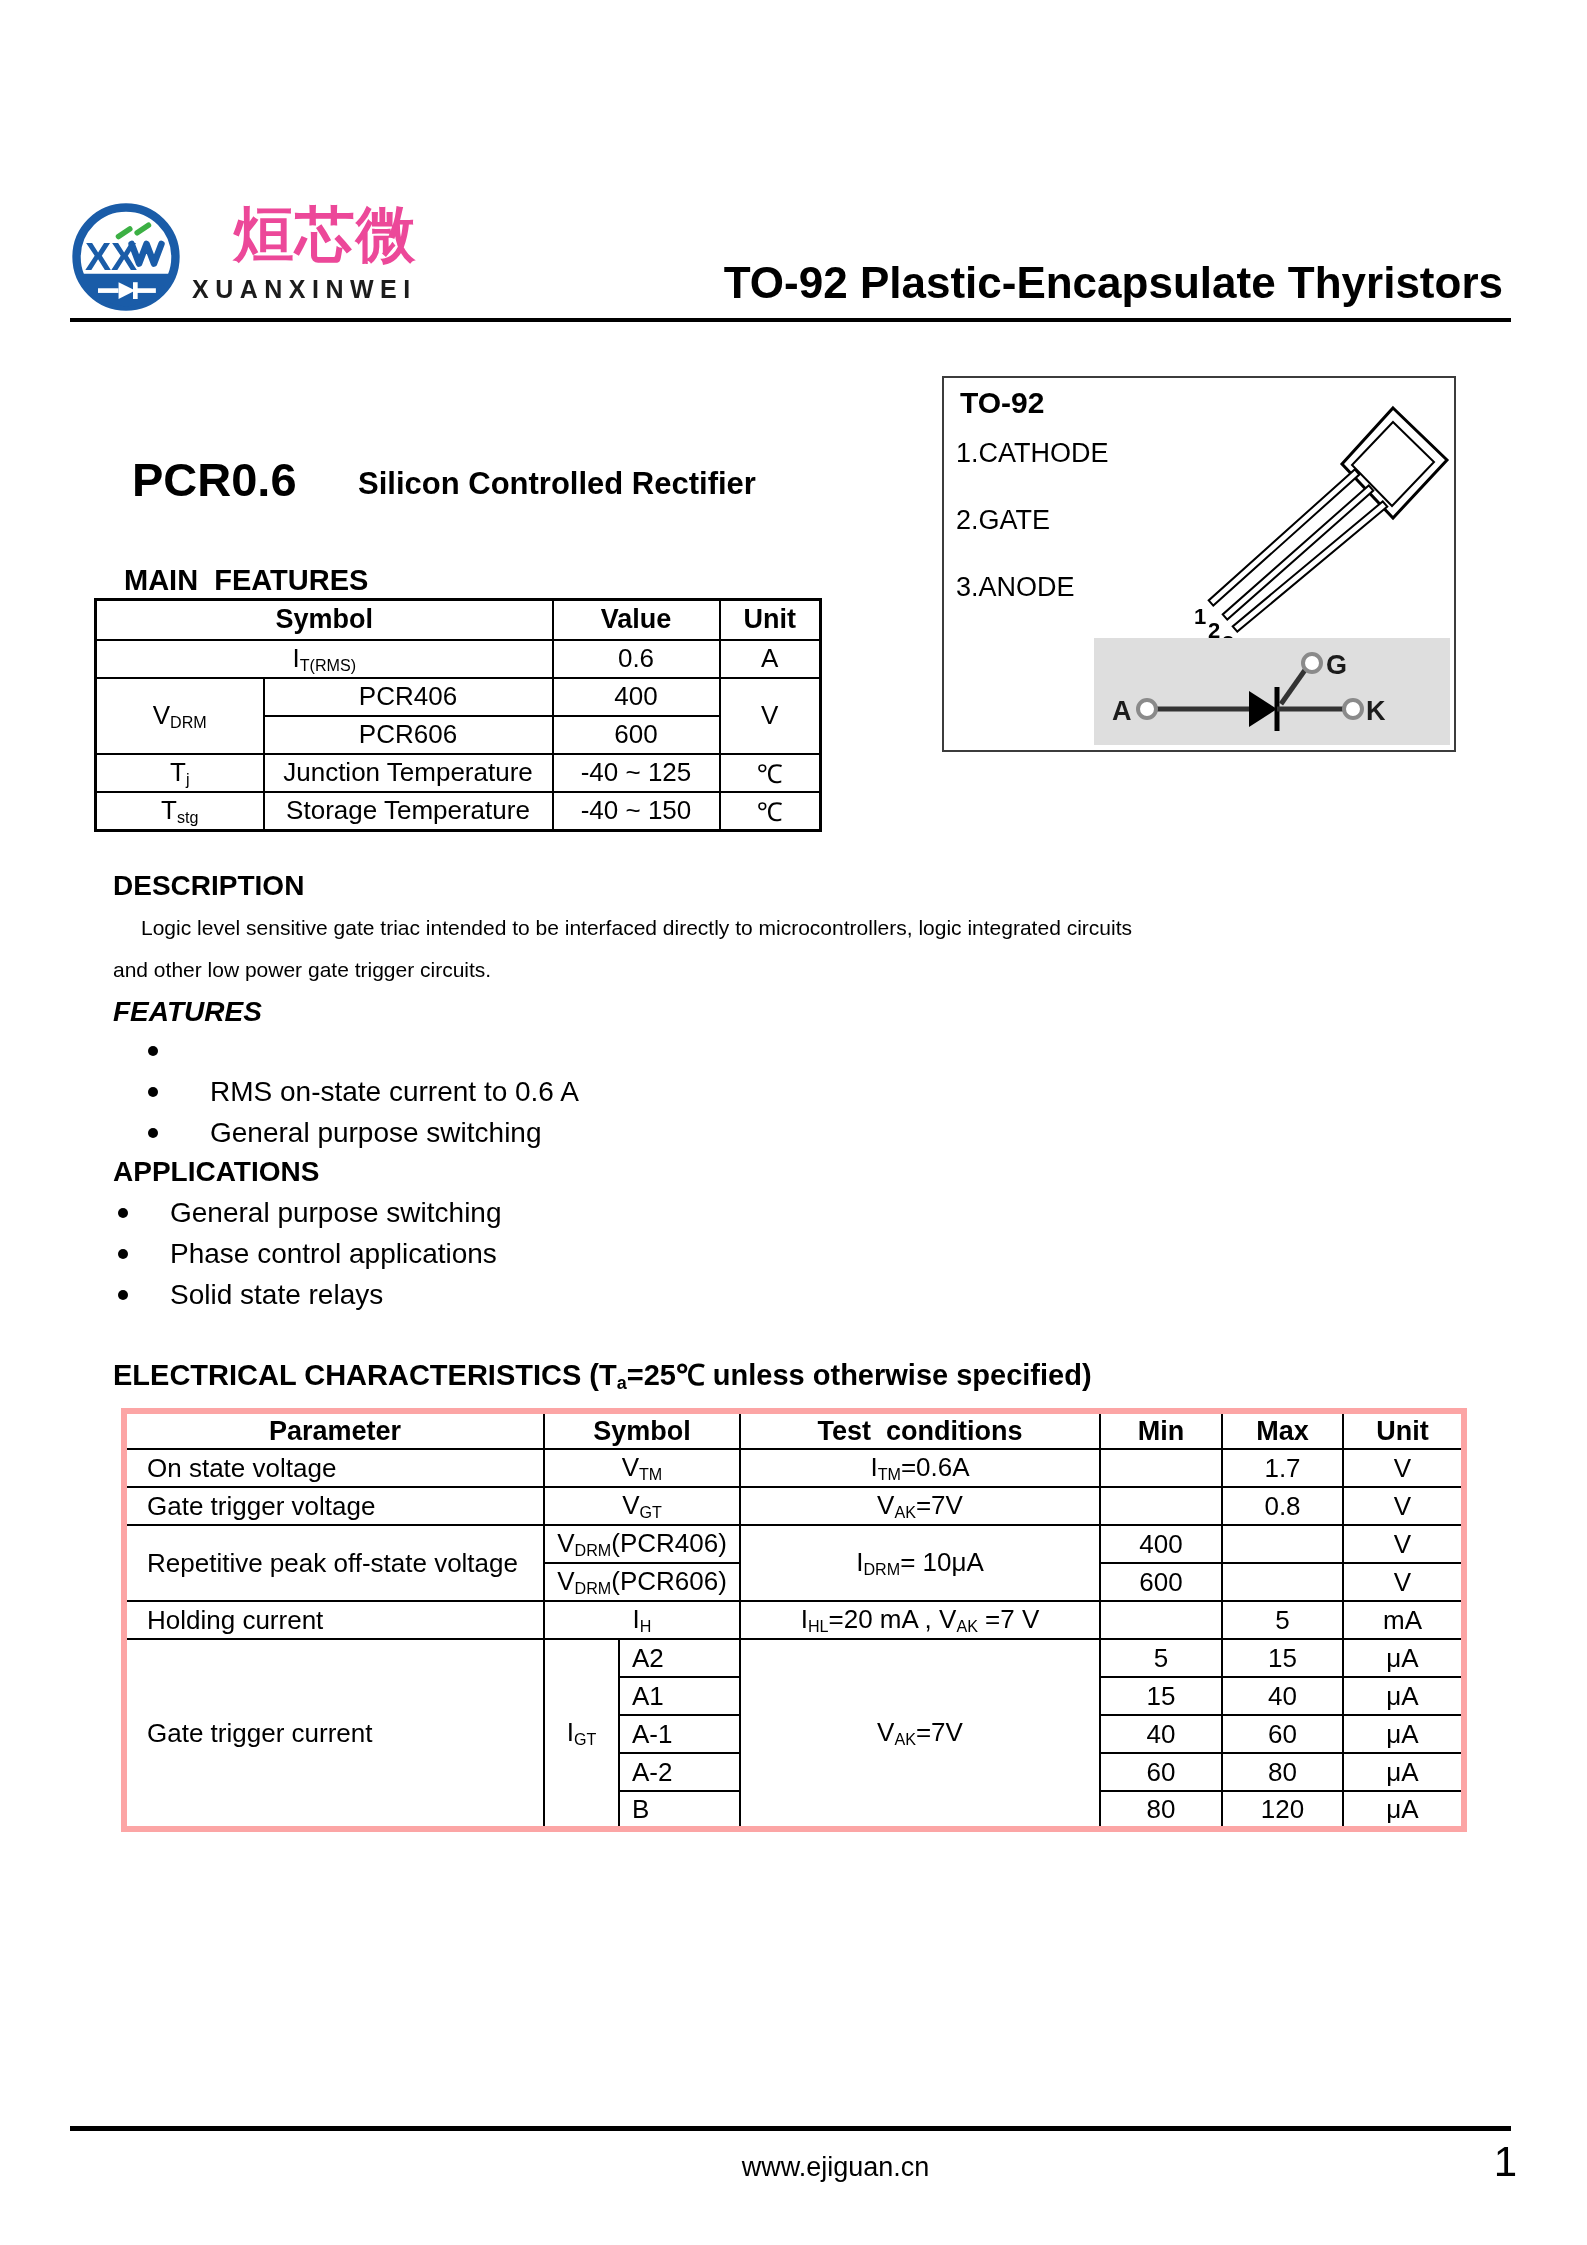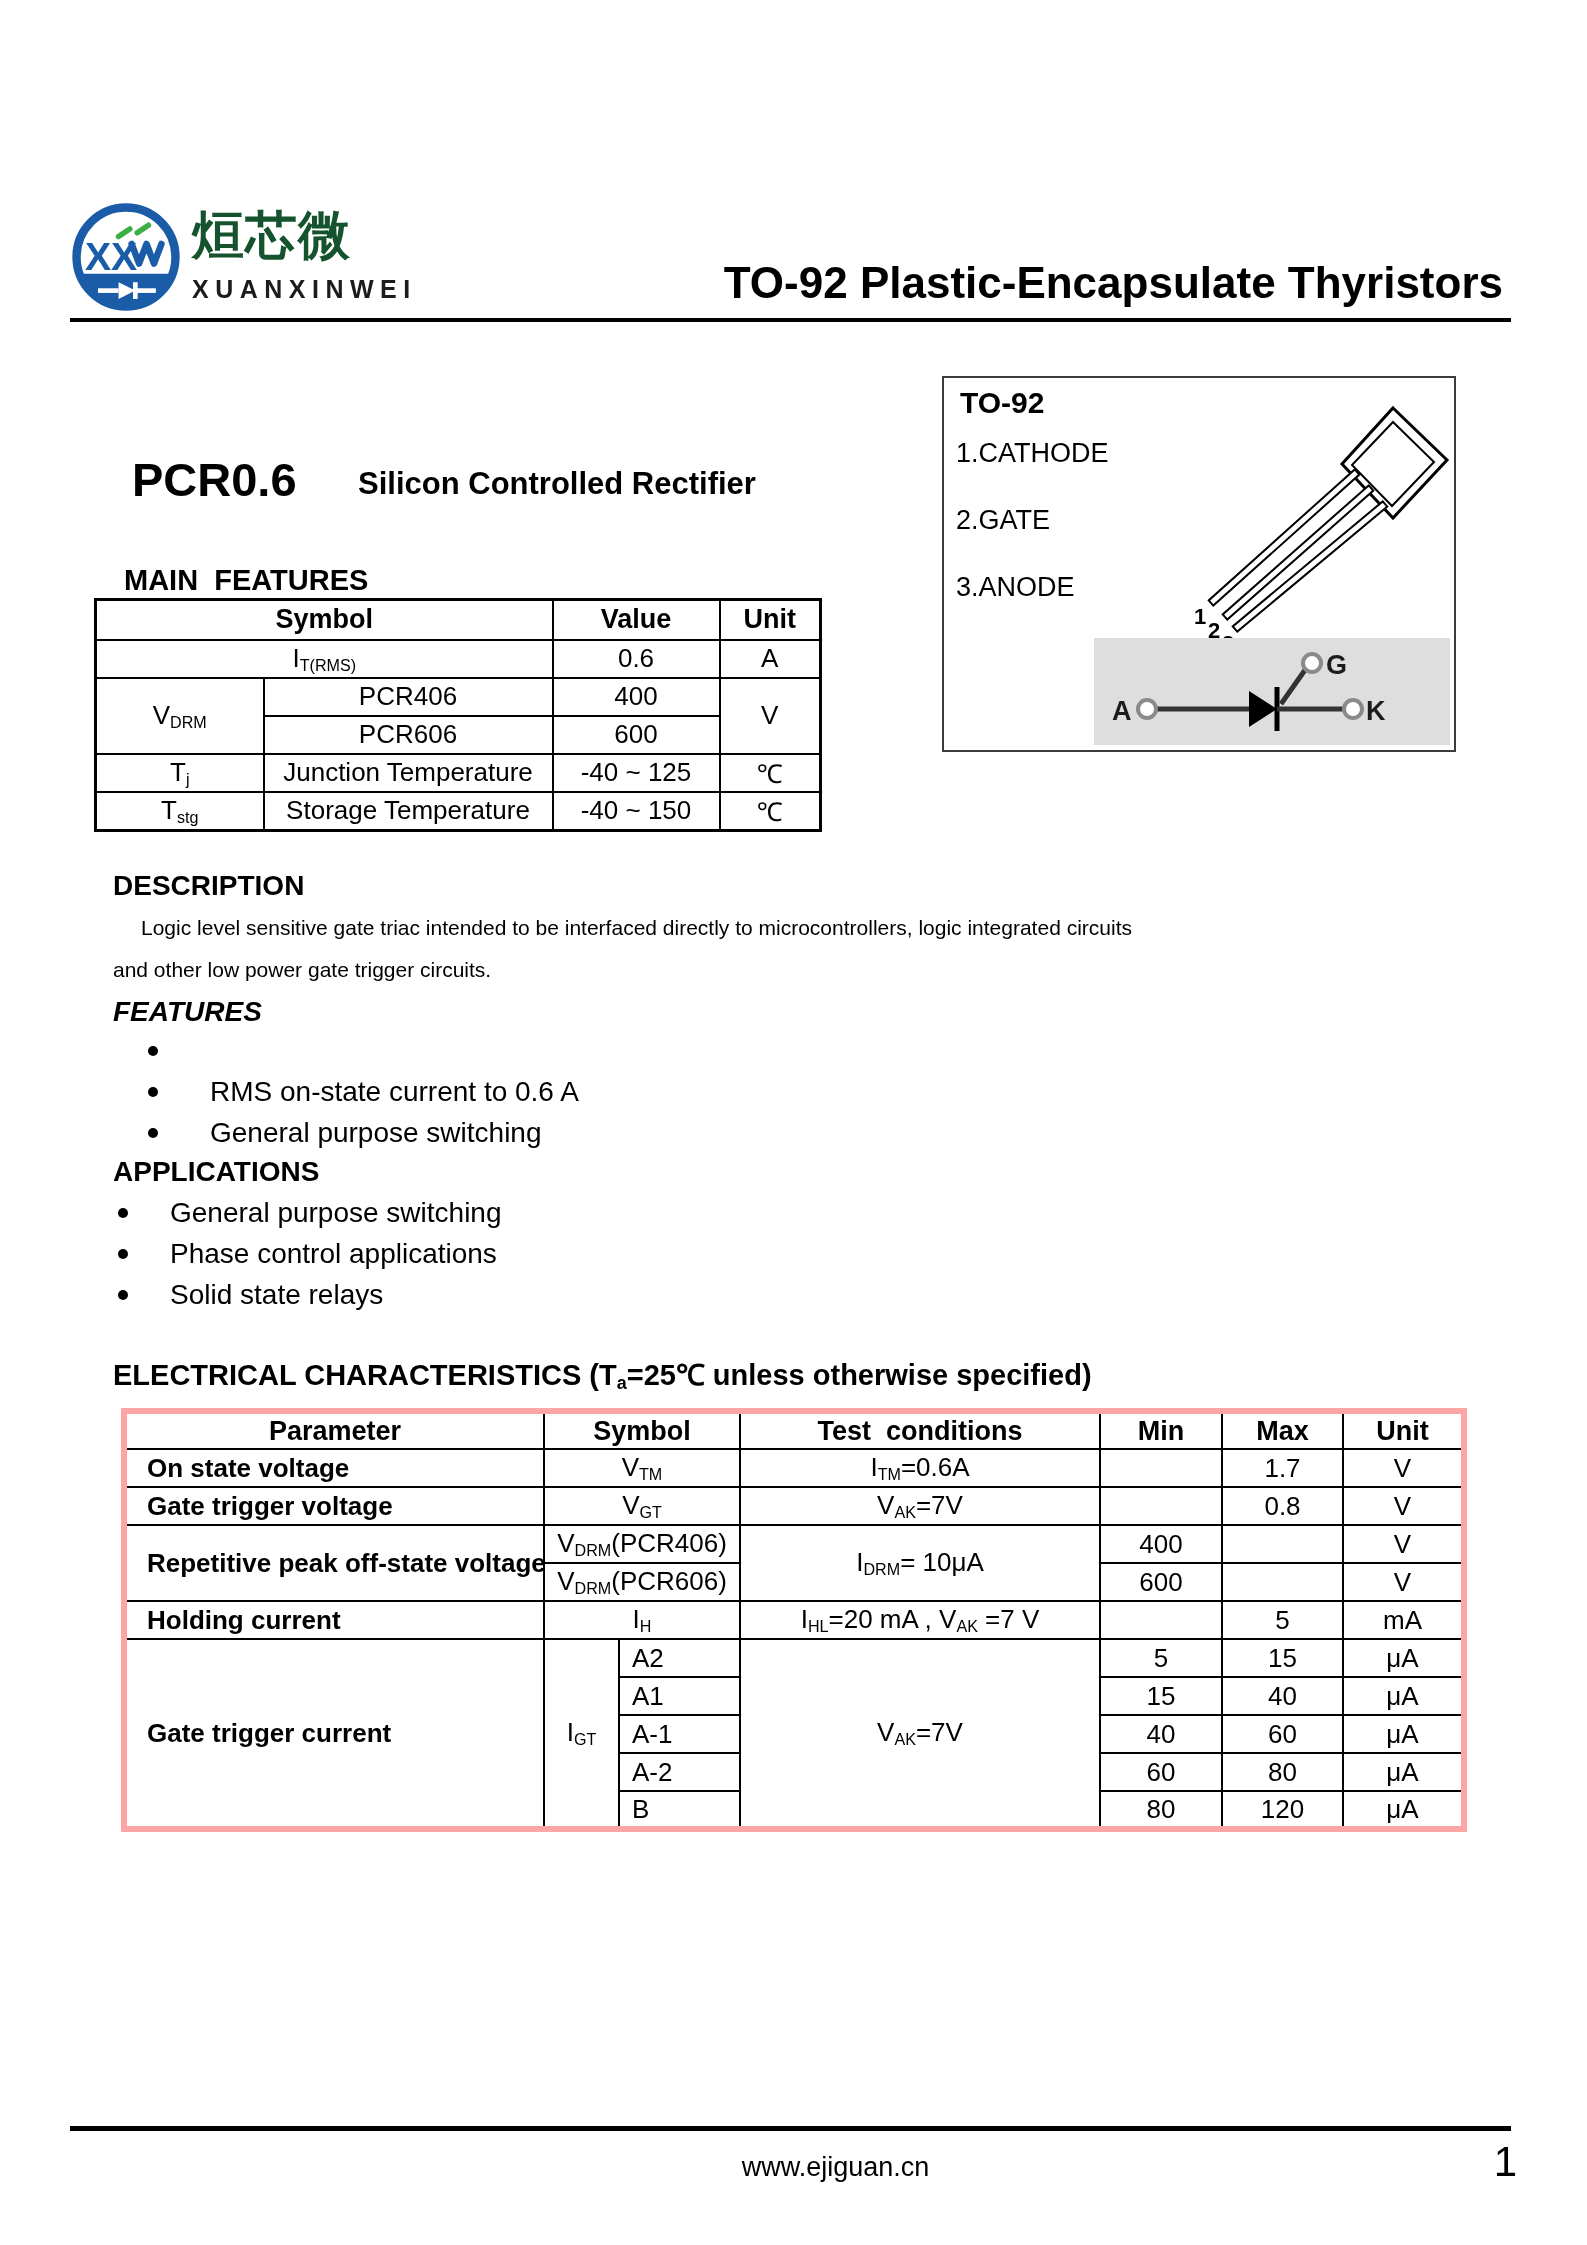--- a/index.html
+++ b/index.html
@@ -7,21 +7,21 @@
     position:relative; width:1587px; height:2245px; margin:0 auto;
     background:#ffffff; color:#000;
     font-family:"Liberation Sans", sans-serif;
     overflow:hidden;
   }
 
   
   .logo-wrap { position:absolute; left:70px; top:196px; display:flex; align-items:flex-start; }
   .logo-mark { width:112px; height:122px; }
   .logo-text { margin-left:10px; }
-  .logo-cn { font-size:52px; font-weight:bold; line-height:78px; letter-spacing:1px; color:#14532d; }
+  .logo-cn { font-size:60px; font-weight:bold; line-height:78px; letter-spacing:1px; color:#ec4899;text-align:right; }
   .logo-en { font-size:25px; font-weight:600; letter-spacing:6.5px; color:#1c1c1c; margin-top:1px; }
   .doc-title { position:absolute; top:258px; right:84px; font-size:44px; font-weight:bold; white-space:nowrap; }
   .header-rule { position:absolute; left:70px; right:76px; top:318px; height:4px; background:#000; }
 
   
   .part-number { position:absolute; left:132px; top:452px; font-size:47px; font-weight:bold; }
   .part-subtitle { position:absolute; left:358px; top:466px; font-size:31px; font-weight:bold; }
   .mf-heading { position:absolute; left:124px; top:564px; font-size:29px; font-weight:bold; white-space:pre; }
 
   
@@ -30,21 +30,21 @@
   .mf-table td, .mf-table th { border:2px solid #000; text-align:center; font-size:26px; font-weight:normal; overflow:hidden; white-space:nowrap; padding:0; }
   .mf-table th { font-size:27px; font-weight:bold; }
   .mf-table tr { height:38px; }
   .mf-table tr.head { height:40px; }
 
   .ec-heading { position:absolute; left:113px; top:1354px; font-size:29px; font-weight:bold; white-space:nowrap; }
   .ec-table { position:absolute; left:121px; top:1408px; width:1340px; border:6px solid #fca5a5; }
   .ec-table td, .ec-table th { border:2px solid #000; text-align:center; font-size:26px; font-weight:normal; overflow:hidden; white-space:pre; padding:0; }
   .ec-table th { font-size:27px; font-weight:bold; }
   .ec-table tr { height:38px; }
-  .ec-table td.param { text-align:left; padding-left:20px; font-weight:bold; }
+  .ec-table td.param { text-align:left; padding-left:20px; font-weight:normal; }
   .ec-table td.grade { text-align:left; padding-left:12px; }
 
   sub { font-size:0.62em; vertical-align:-0.22em; letter-spacing:0; }
 
   
   .pkg-box { position:absolute; left:942px; top:376px; width:510px; height:372px; border:2px solid #3c3c3c; }
   .pkg-title { position:absolute; left:16px; top:8px; font-size:30px; font-weight:bold; }
   .pkg-pin { position:absolute; left:12px; font-size:27px; }
   .pkg-pin.p1 { top:60px; } .pkg-pin.p2 { top:127px; } .pkg-pin.p3 { top:194px; }
   .pkg-art { position:absolute; left:0; top:0; width:510px; height:372px; }

